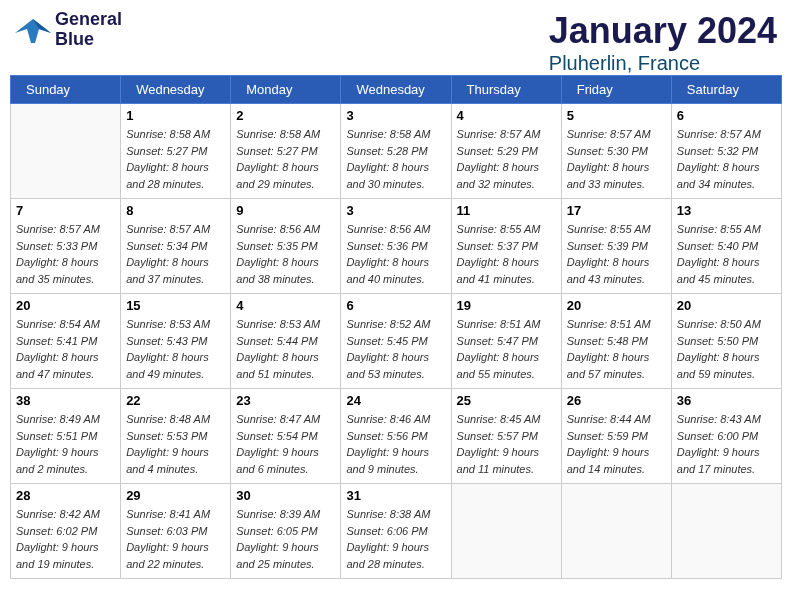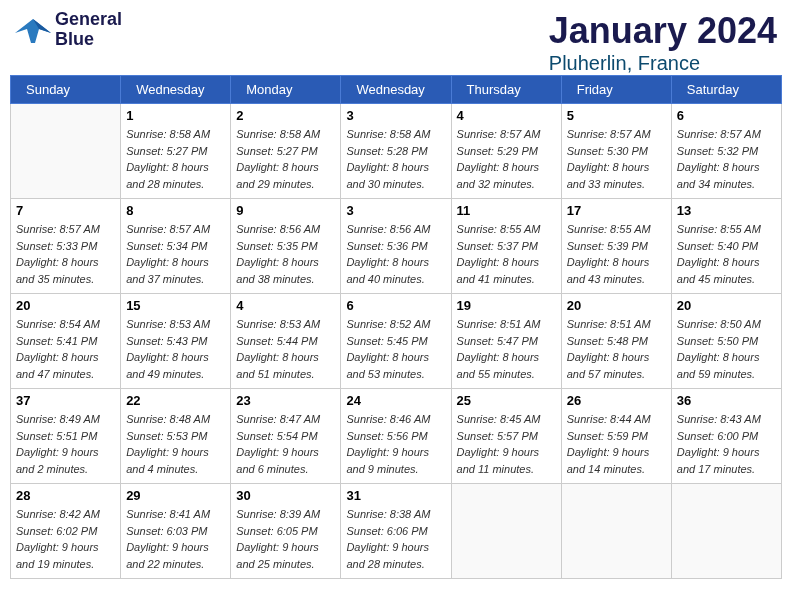--- a/index.html
+++ b/index.html
@@ -200,21 +200,21 @@
           <div class="day-number">20</div>
           <div class="day-info">Sunrise: 8:51 AM<br>Sunset: 5:48 PM<br>Daylight: 8 hours and 57 minutes.</div>
         </td>
         <td>
           <div class="day-number">20</div>
           <div class="day-info">Sunrise: 8:50 AM<br>Sunset: 5:50 PM<br>Daylight: 8 hours and 59 minutes.</div>
         </td>
       </tr>
       <tr class="week-row">
         <td>
-          <div class="day-number">37</div>
+          <div class="day-number">38</div>
           <div class="day-info">Sunrise: 8:49 AM<br>Sunset: 5:51 PM<br>Daylight: 9 hours and 2 minutes.</div>
         </td>
         <td>
           <div class="day-number">22</div>
           <div class="day-info">Sunrise: 8:48 AM<br>Sunset: 5:53 PM<br>Daylight: 9 hours and 4 minutes.</div>
         </td>
         <td>
           <div class="day-number">23</div>
           <div class="day-info">Sunrise: 8:47 AM<br>Sunset: 5:54 PM<br>Daylight: 9 hours and 6 minutes.</div>
         </td>

